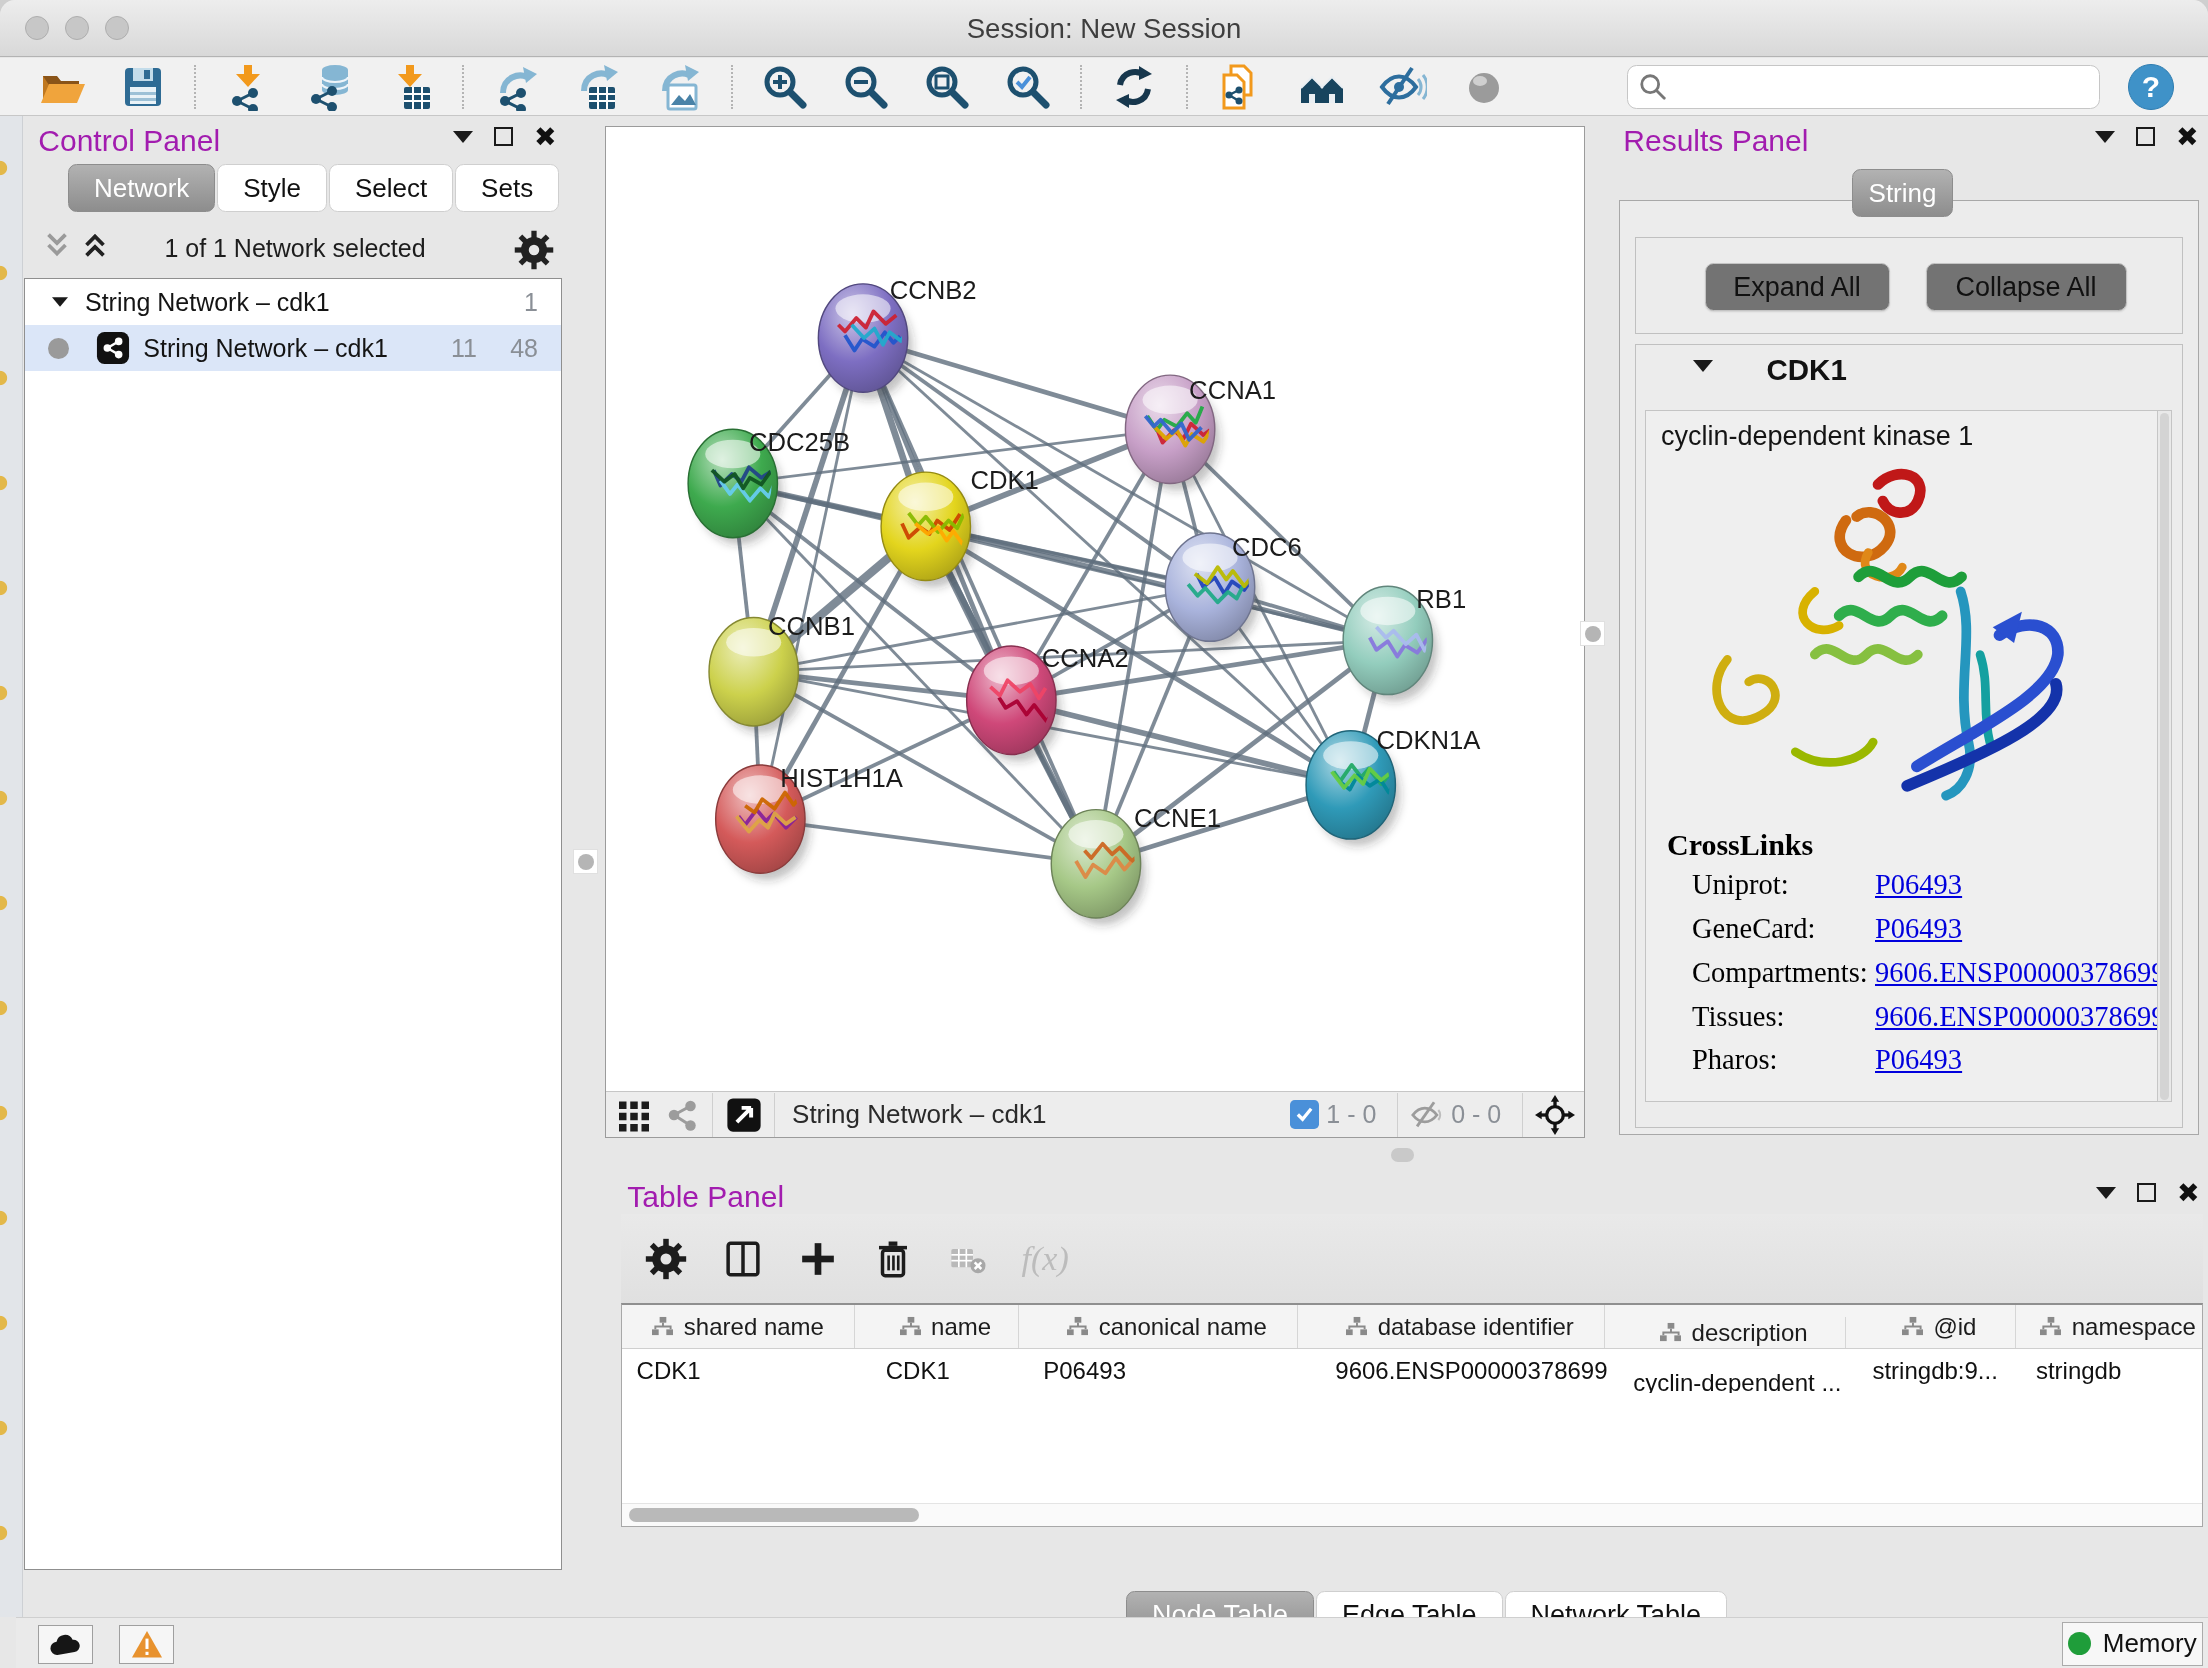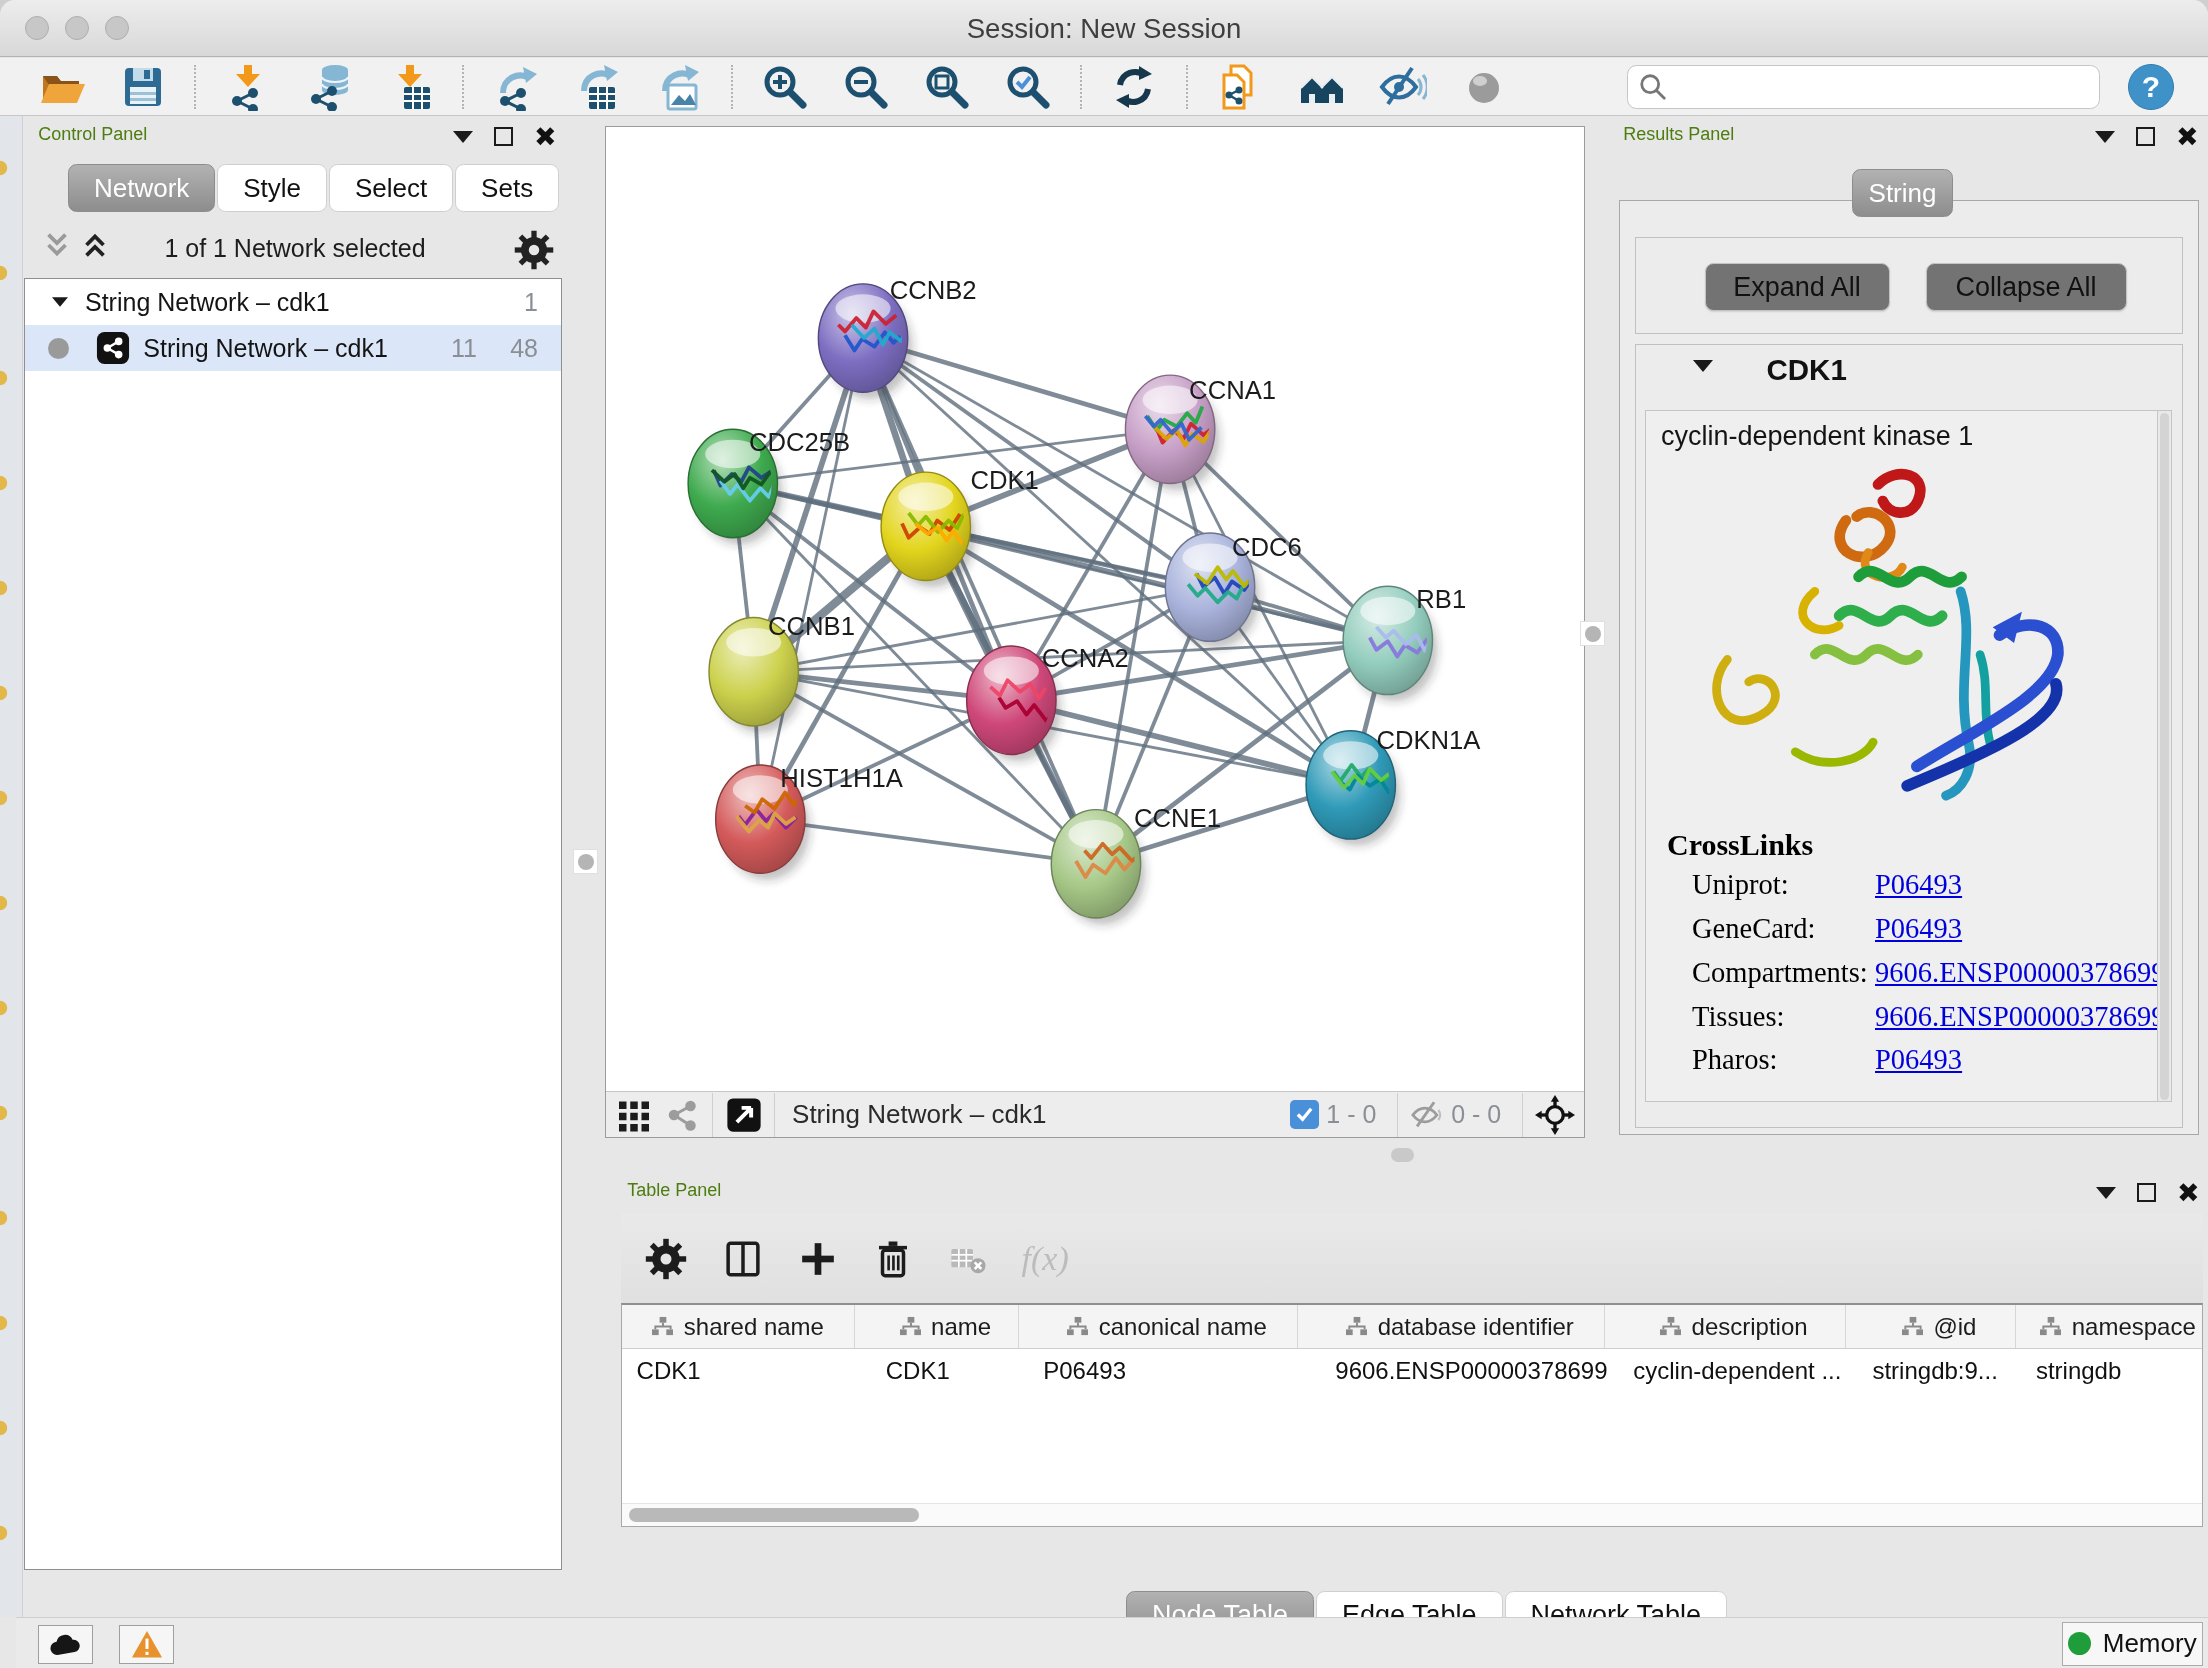--- a/index.html
+++ b/index.html
@@ -31,21 +31,21 @@
              justify-content:center; flex:0 0 auto; border:1.9px solid #2d7cb0; }
 
   
   .left-strip { left:0; top:116px; width:23px; height:1501px; background:#e2e5e9;
     background-image:radial-gradient(circle at 0px 52px, #e3b84a 6.7px, rgba(0,0,0,0) 7.6px);
     background-size:23px 105px; border-right:1px solid #cdd0d4; }
 
   
   .control-panel { left:24px; top:116px; width:542px; height:1503px; }
   .panel-head { position:relative; height:44px; }
-  .panel-title { position:absolute; left:14.3px; top:7.6px; font-size:18px; color:#4d7c0f; }
+  .panel-title { position:absolute; left:14.3px; top:7.6px; font-size:30px; color:#a21caf; }
   .panel-ctrls { position:absolute; right:9.5px; top:11.4px; display:flex; gap:21px; align-items:center; }
   .tri-down { width:0; height:0; border-left:10.5px solid transparent; border-right:10.5px solid transparent;
               border-top:12.4px solid #1a1a1a; }
   .float-sq { width:19px; height:19px; border:2.9px solid #1a1a1a; }
   .close-x  { font-size:27px; font-weight:bold; color:#111; line-height:19px; font-family:"DejaVu Sans",sans-serif; }
 
   .cp-tabs { position:absolute; left:44px; top:48px; display:flex; }
   .tab { height:48px; padding:0 25px; display:flex; align-items:center; justify-content:center;
          font-size:26px; border:1px solid #cfcfcf; border-radius:8.6px; background:#fff; color:#111;
          margin-right:1.9px; }
@@ -111,21 +111,21 @@
               border:1px solid #a8a8a8; border-top:2.9px solid #8f8f8f; }
   .th-row { display:flex; height:44px; background:#f4f4f4; border-bottom:1px solid #cfcfcf;gap:17px; }
   .th { display:flex; align-items:center; justify-content:center; gap:9.5px; font-size:24px;
         color:#1c1c1c; border-right:1px solid #d6d6d6; overflow:hidden; white-space:nowrap; }
   .td-row { display:flex; height:44px; }
   .td { font-size:24px; color:#111; padding:7.6px 0 0 15px; overflow:hidden; white-space:nowrap; }
   .th:nth-child(1), .td:nth-child(1) { width:250px; }
   .th:nth-child(2), .td:nth-child(2) { width:158px; }
   .th:nth-child(3), .td:nth-child(3) { width:281px; }
   .th:nth-child(4), .td:nth-child(4) { width:311px; }
-  .th:nth-child(5), .td:nth-child(5) { width:240px; }
+  .th:nth-child(5), .td:nth-child(5) { width:240px;margin-top:12px; }
   .th:nth-child(6), .td:nth-child(6) { width:164px; }
   .th:nth-child(7), .td:nth-child(7) { width:182px; border-right:none; }
   .td:nth-child(4) { padding-left:27px; }
   .hscroll { position:absolute; left:0; right:0; bottom:0; height:23px; background:#fafafa;
              border-top:1px solid #e4e4e4; }
   .hscroll i { position:absolute; left:7.6px; top:3.8px; width:290px; height:14.3px; border-radius:7.6px;
                background:#b9b9b9; display:block; }
   .tp-tabs { position:absolute; left:513px; top:387px; display:flex; }
   .tp-tabs .tab { height:49px; font-size:27px;margin-top:32px; }
 

